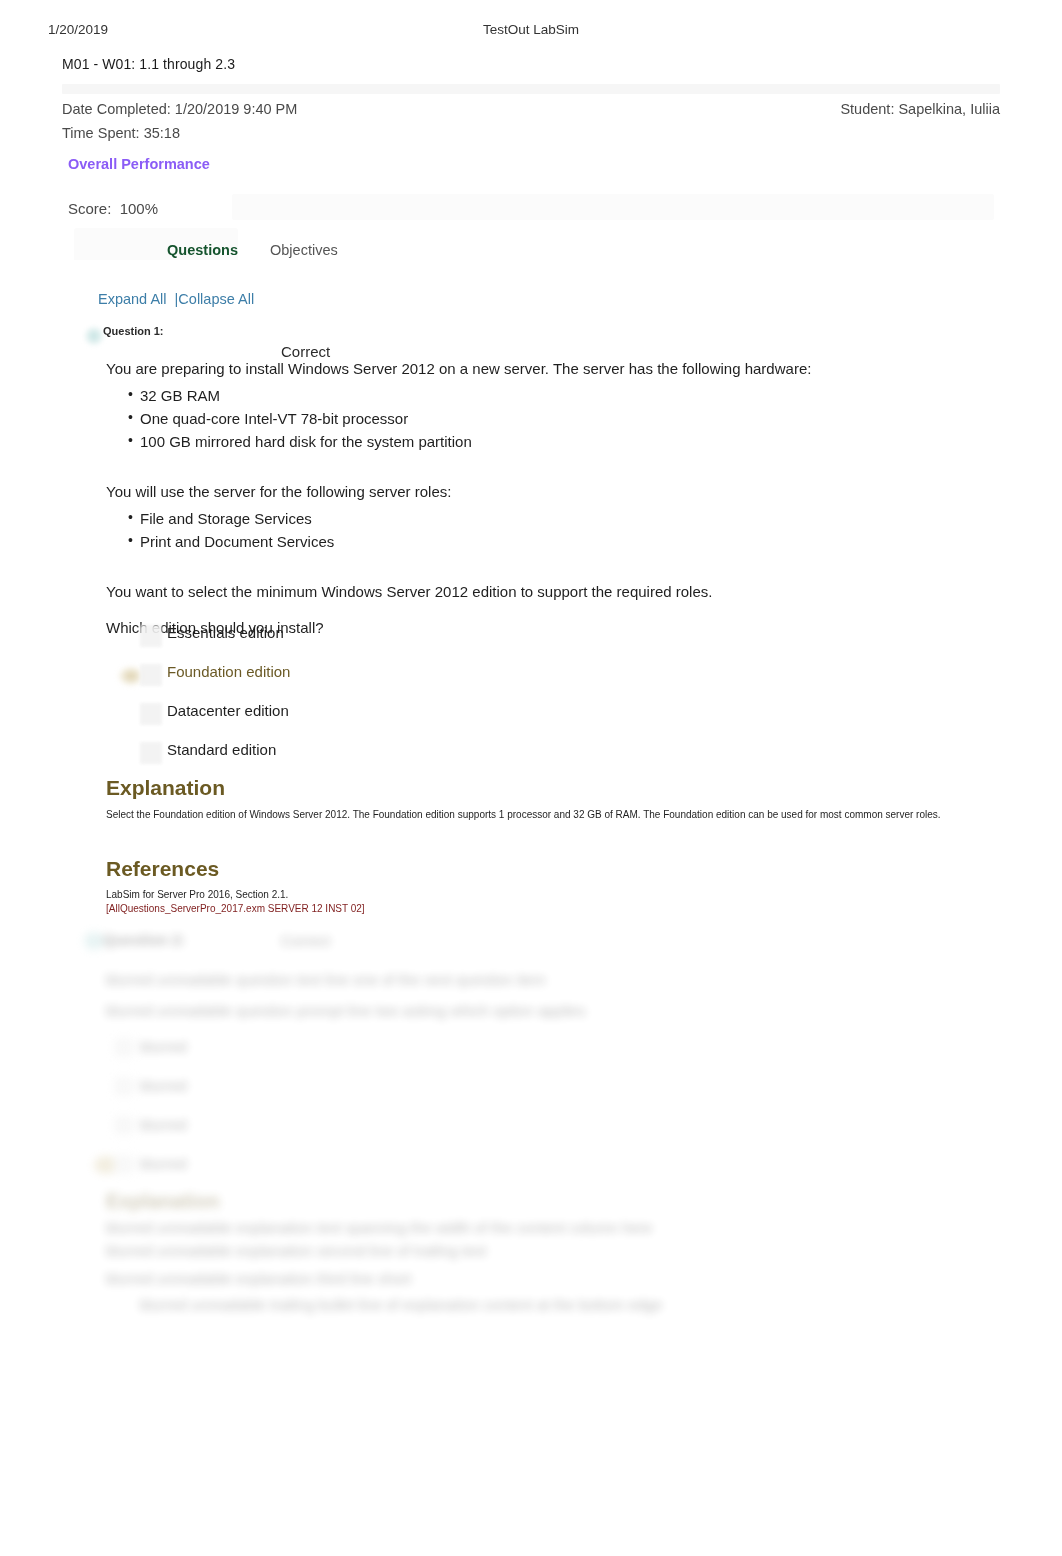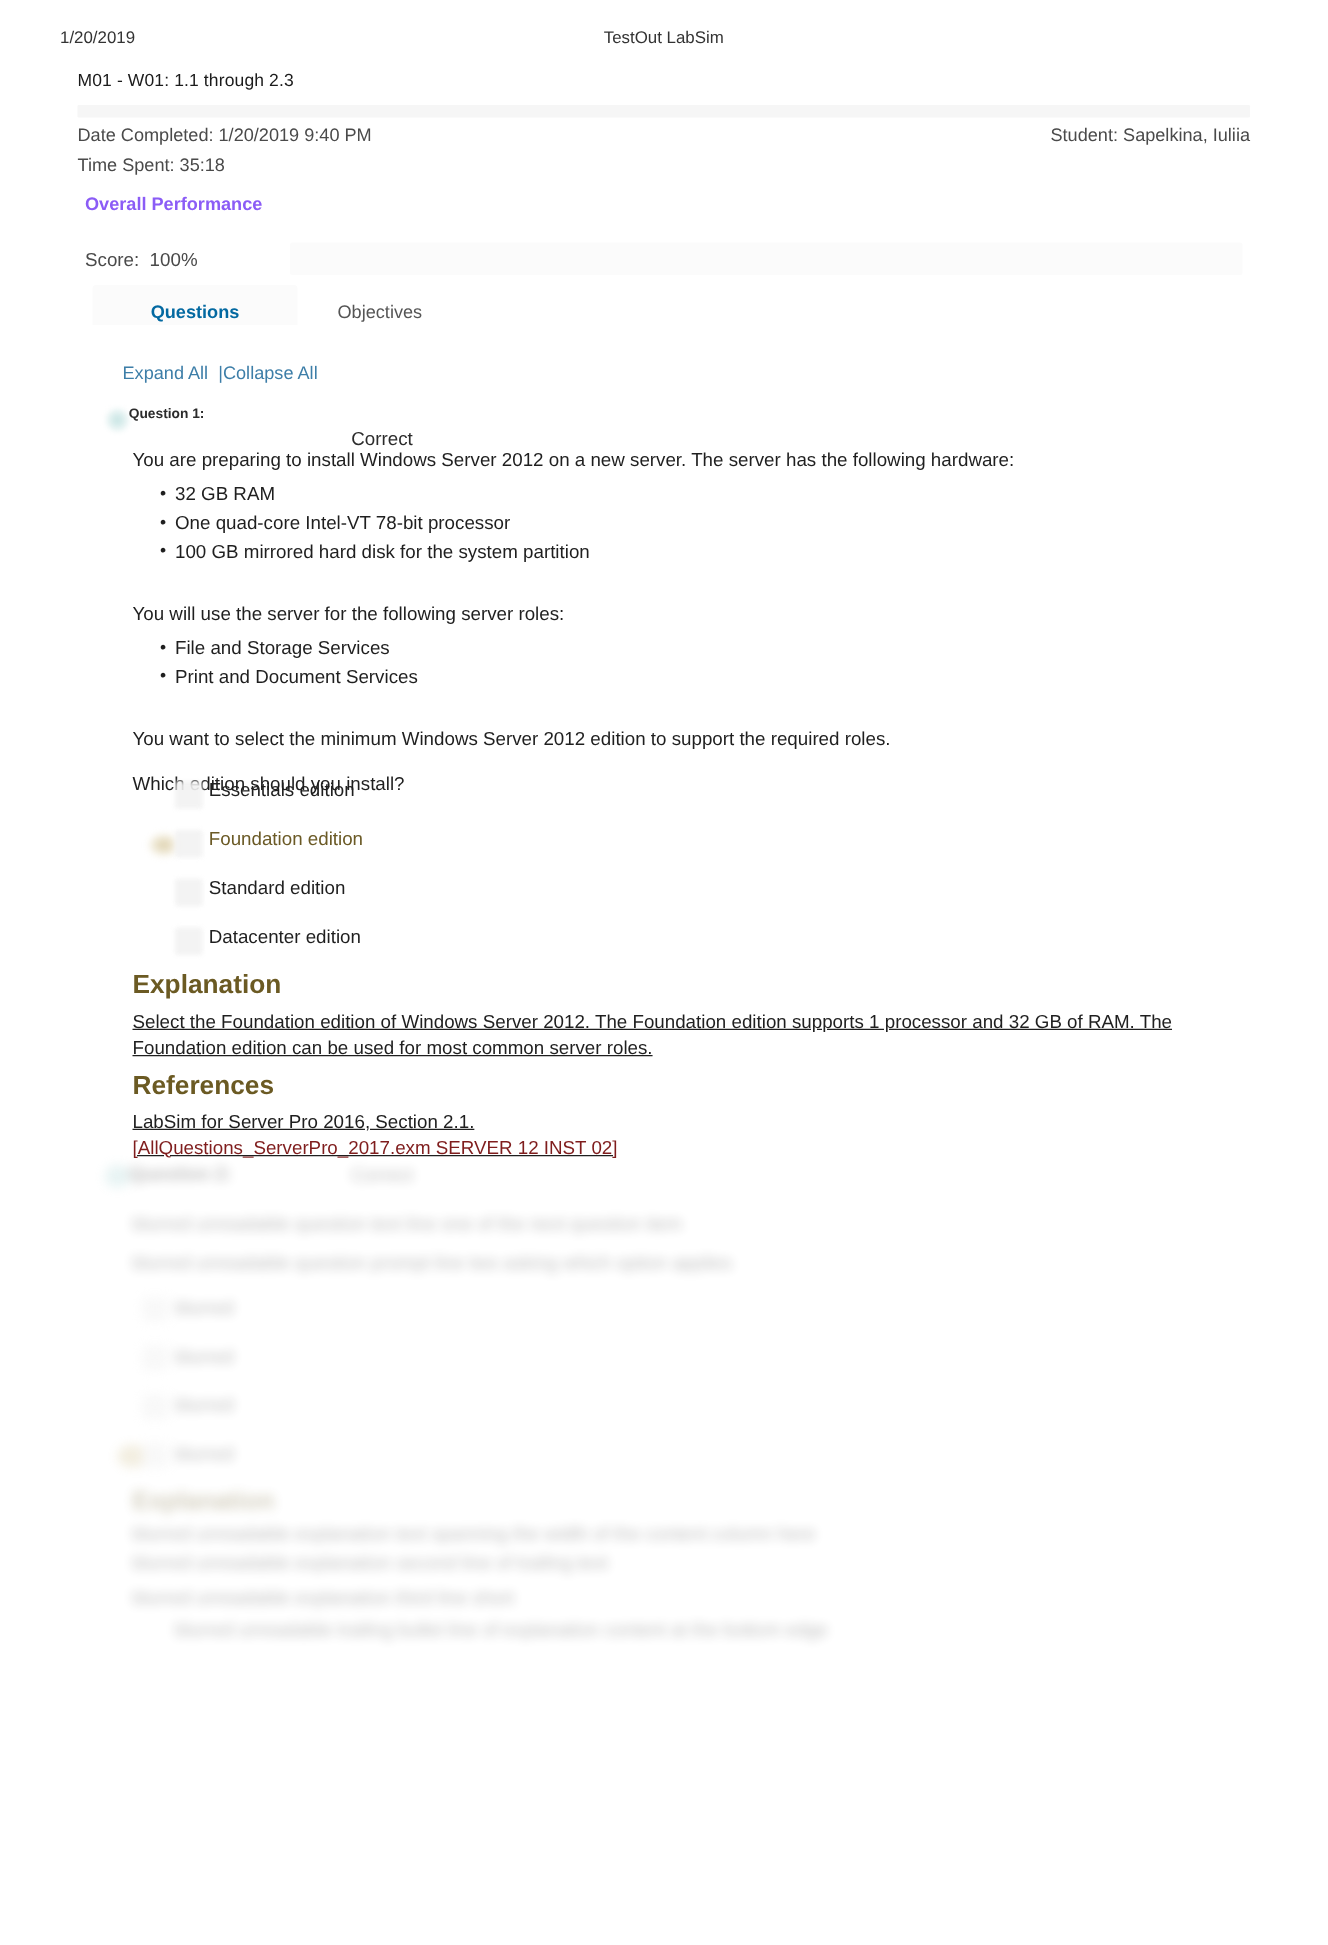--- a/index.html
+++ b/index.html
@@ -117,23 +117,23 @@
     top: 0;
     font-size: 14.5px;
     padding: 14px 0 0 0;
     height: 32px;
     box-sizing: border-box;
     white-space: nowrap;
   }
   .tab-active {
     left: 0;
     width: 164px;
-    text-align: center;
+    text-align: right;
     font-weight: bold;
-    color: #0369a1;
+    color: #14532d;
     background: #fbfbfb;
     border-radius: 3px 3px 0 0;
   }
   .tab-inactive {
     left: 196px;
     color: #555555;
   }
 
   
   .expand-row {
@@ -265,24 +265,23 @@
     font-weight: bold;
     color: #6b5a23;
   }
   #explanation-heading { top: 776px; }
   #references-heading  { top: 857px; }
 
   .sect-body {
     position: absolute;
     left: 106px;
     width: 855px;
-    font-size: 15px;
+    font-size: 10px;
     line-height: 1.37;
     color: #1f1f1f;
-    text-decoration: underline;
   }
   #explanation-body { top: 808px; }
   #references-body  { top: 888px; }
   .ref-code {
     color: #7f1d1d;
   }
 
   
   .blurred-region {
     position: absolute;
@@ -374,25 +373,25 @@
     <span class="option-box"></span>
     <span class="option-label">Essentials edition</span>
   </div>
   <div class="option-row selected">
     <span class="option-marker"></span>
     <span class="option-box"></span>
     <span class="option-label">Foundation edition</span>
   </div>
   <div class="option-row">
     <span class="option-box"></span>
-    <span class="option-label">Standard edition</span>
+    <span class="option-label">Datacenter edition</span>
   </div>
   <div class="option-row">
     <span class="option-box"></span>
-    <span class="option-label">Datacenter edition</span>
+    <span class="option-label">Standard edition</span>
   </div>
 </div>
 
 <div id="explanation-heading" class="sect-heading">Explanation</div>
 <div id="explanation-body" class="sect-body">Select the Foundation edition of Windows Server 2012. The Foundation edition supports 1 processor and 32 GB of RAM. The Foundation edition can be used for most common server roles.</div>
 
 <div id="references-heading" class="sect-heading">References</div>
 <div id="references-body" class="sect-body">
   <div>LabSim for Server Pro 2016, Section 2.1.</div>
   <div class="ref-code">[AllQuestions_ServerPro_2017.exm SERVER 12 INST 02]</div>

